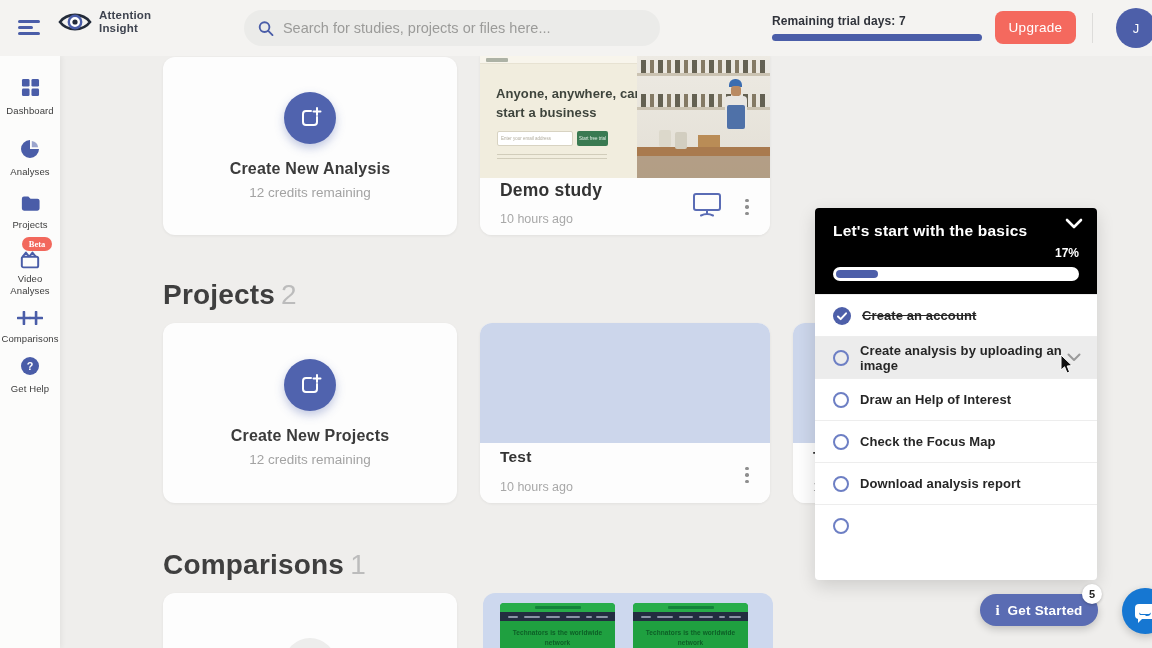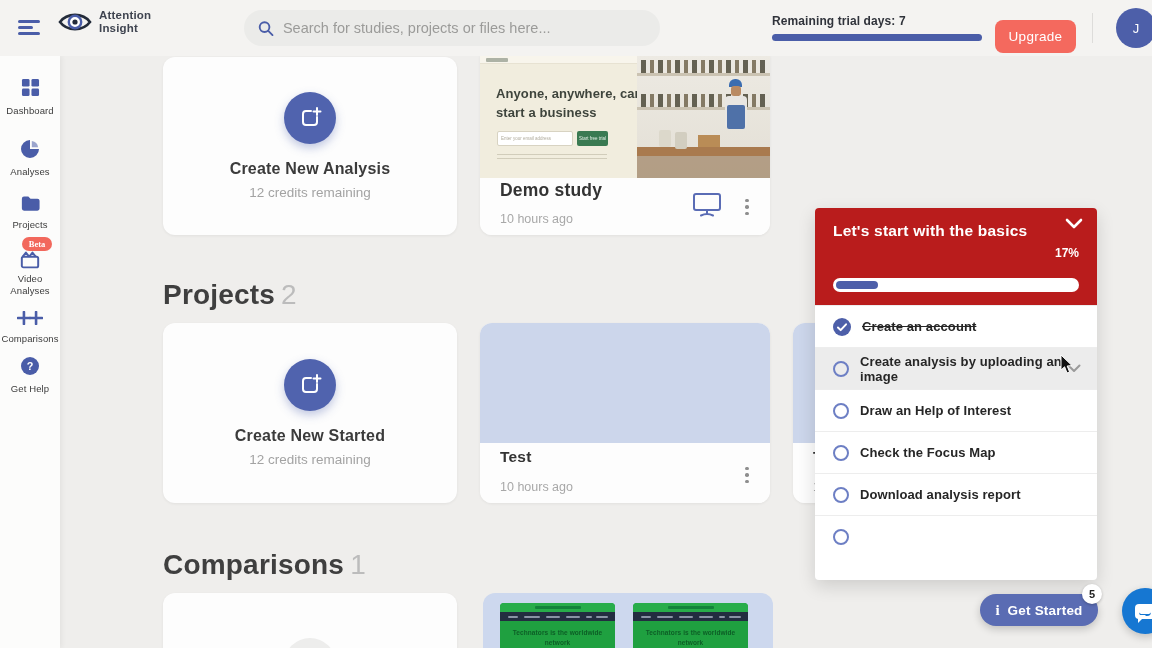--- a/index.html
+++ b/index.html
@@ -17,21 +17,21 @@
   .hamburger i { display:block; height:2.6px; background:#4a5da8; border-radius:2px; margin-bottom:3.6px; }
   .hamburger i:nth-child(2){ width:15px; }
   .logo { position:absolute; left:58px; top:9px; display:flex; align-items:center; gap:7px; }
   .logo-text { font-size:11.5px; font-weight:700; color:#3f4450; line-height:1.15; letter-spacing:.2px; }
   .search { position:absolute; left:244px; top:10px; width:416px; height:36px; background:#ebebe9; border-radius:18px; display:flex; align-items:center; padding:0 14px; }
   .search input { border:none; outline:none; background:transparent; font-family:"Liberation Sans",sans-serif; font-size:14.5px; color:#555; width:100%; margin-left:9px; }
   .search input::placeholder { color:#9b9b99; }
   .trial { position:absolute; left:772px; top:14px; width:210px; }
   .trial-label { font-size:12px; font-weight:700; color:#30333b; letter-spacing:.1px; }
   .trial-bar { margin-top:6px; height:7px; border-radius:3.5px; background:#4a5da8; }
-  .upgrade { position:absolute; left:995px; top:11px; width:81px; height:33px; border:none; border-radius:8px; background:#f4695e; color:#fff; font-family:"Liberation Sans",sans-serif; font-size:13.5px; letter-spacing:.3px; cursor:pointer;margin-top:9px; }
+  .upgrade { position:absolute; left:995px; top:11px; width:81px; height:33px; border:none; border-radius:8px; background:#f4695e; color:#fff; font-family:"Liberation Sans",sans-serif; font-size:13.5px; letter-spacing:.3px; cursor:pointer; }
   .tb-divider { position:absolute; left:1092px; top:13px; width:1px; height:30px; background:#dddcda; }
   .avatar { position:absolute; left:1116px; top:8px; width:40px; height:40px; border-radius:50%; background:#4d5fa9; color:#fff; font-size:13px; display:flex; align-items:center; justify-content:center; cursor:pointer; }
 
   
   .sidebar { position:absolute; left:0; top:56px; width:60px; height:592px; background:#fcfcfb; box-shadow:2px 0 5px rgba(0,0,0,.05); z-index:15; }
   .side-item { position:absolute; left:0; width:60px; text-align:center; cursor:pointer; }
   .si-label { font-size:9.5px; color:#3c3c3c; margin-top:4px; line-height:1.25; letter-spacing:.1px; }
   .beta { display:inline-block; background:#f2685c; color:#fff; font-size:8.5px; font-weight:700; padding:2px 7px; border-radius:8px; margin-left:14px; margin-bottom:-4px; position:relative; z-index:2;font-family:Liberation Serif, serif; }
 
   
@@ -82,21 +82,21 @@
   .cthumb { position:absolute; top:10px; width:115px; height:70px; border-radius:4px 4px 0 0; overflow:hidden; background:#1fa040; }
   .cthumb-top { height:9px; background:#28ad4a; position:relative; }
   .cthumb-top i { position:absolute; left:50%; transform:translateX(-50%); top:3px; width:46px; height:3px; background:#13833a; border-radius:1px; }
   .cthumb-nav { height:9px; background:#232d40; position:relative; }
   .cthumb-nav i { position:absolute; top:3.5px; height:2px; background:#8a93a5; border-radius:1px; }
   .cthumb-text { margin-top:7px; text-align:center; font-size:6.5px; font-weight:700; color:#0d5e26; line-height:1.6; letter-spacing:.1px; }
   .ghost-circle { position:absolute; left:121px; top:45px; width:52px; height:52px; border-radius:50%; background:#ededec; }
 
   
   .panel { position:absolute; left:815px; top:208px; width:282px; height:372px; background:#fff; border-radius:4px; box-shadow:0 6px 18px rgba(0,0,0,.14); z-index:30; font-family:"Liberation Sans",sans-serif; }
-  .panel-head { height:97px; background:#b91c1c; border-radius:4px 4px 0 0; position:relative; color:#fff; }
+  .panel-head { height:86px; background:#000000; border-radius:4px 4px 0 0; position:relative; color:#fff; }
   .panel-title { position:absolute; left:18px; top:14px; font-size:15.5px; font-weight:700; letter-spacing:.2px; }
   .panel-pct { position:absolute; right:18px; top:38px; font-size:12px; font-weight:700; }
   .panel-track { position:absolute; left:18px; right:18px; bottom:13px; height:14px; background:#fff; border-radius:7px; }
   .panel-fill { height:8px; margin:3px; background:#4d5fa9; border-radius:4px; }
   .panel-chevron { position:absolute; right:14px; top:10px; cursor:pointer; }
   .cl-row { position:relative; height:42px; display:flex; align-items:center; padding-left:18px; gap:11px; border-top:1px solid #ededed; cursor:pointer; background:#fff; }
   .cl-row:first-child { border-top:none; }
   .cl-row.active { background:#ececec; }
   .cl-label { font-size:13px; font-weight:700; color:#262626; letter-spacing:.1px; }
   .cl-row.done .cl-label { text-decoration:line-through; }
@@ -264,21 +264,21 @@
   <span>Projects</span><span class="count">2</span>
 </div>
 
 <div class="card create-card" style="left:163px; top:323px; width:294px; height:180px;">
   <div class="blue-circle">
     <svg width="24" height="24" viewBox="0 0 24 24">
       <path d="M13 5 H8 q-3 0 -3 3 v8 q0 3 3 3 h8 q3 0 3-3 v-5" fill="none" stroke="#fff" stroke-width="2" stroke-linecap="round"></path>
       <path d="M19 2 v7 M15.5 5.5 h7" stroke="#fff" stroke-width="2" stroke-linecap="round"></path>
     </svg>
   </div>
-  <div class="cc-title">Create New Started</div>
+  <div class="cc-title">Create New Projects</div>
   <div class="cc-sub">12 credits remaining</div>
 </div>
 
 <div class="card" style="left:480px; top:323px; width:290px; height:180px;">
   <div class="blue-thumb"></div>
   <div class="thumb-footer">
     <div class="tf-title" style="font-size:15.5px;">Test</div>
     <div class="tf-time">10 hours ago</div>
     <div class="kebab">
         <i></i>

